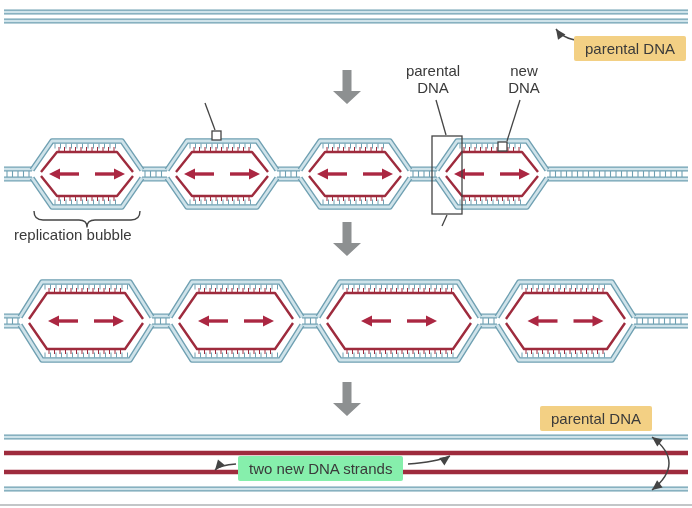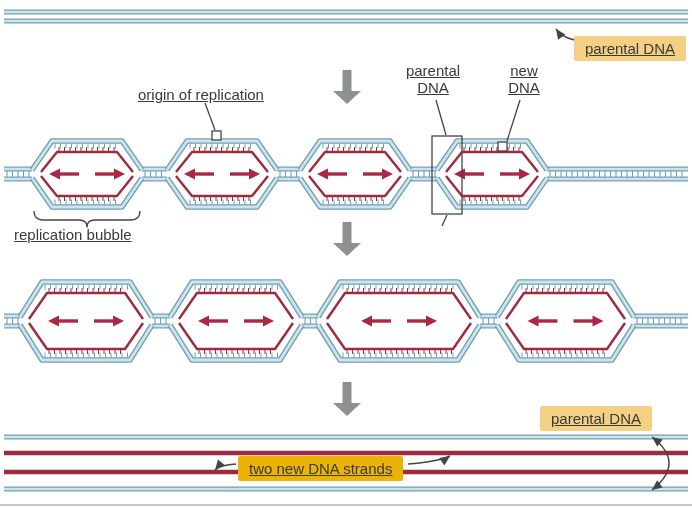--- a/index.html
+++ b/index.html
@@ -1,19 +1,19 @@
 <!DOCTYPE html>
 <html><head>
 <meta charset="utf-8">
 <style>
   html,body{margin:0;padding:0;background:#fff;}
   #stage{position:relative;width:692px;height:508px;background:#ffffff;overflow:hidden;
          font-family:"Liberation Sans",sans-serif;}
   #dna-svg{position:absolute;left:0;top:0;}
-  .lbl{position:absolute;font-size:15px;color:#3a3a3a;white-space:nowrap;line-height:17px;text-decoration:underline;}
+  .lbl{position:absolute;font-size:15px;color:#3a3a3a;white-space:nowrap;line-height:17px;}
   .two-line{white-space:normal;text-align:center;}
   .tag{padding:4px 11px;border-radius:2px;}
 </style>
 </head>
 <body style="color: rgb(58, 58, 58);">
 
 <div id="stage">
   <svg id="dna-svg" width="692" height="508" viewBox="0 0 692 508">
       <line x1="4" y1="12" x2="688" y2="12" stroke="#6fa0b2" stroke-width="5"></line>
       <line x1="4" y1="12" x2="688" y2="12" stroke="#cfe3ea" stroke-width="2.6"></line>
@@ -675,25 +675,24 @@
       <path d="M 236 464 Q 220 465 215 470" stroke="#444444" stroke-width="1.5" fill="none" stroke-linejoin="round"></path>
       <polygon points="0,0 -10,4.5 -10,-4.5" fill="#444444" transform="translate(215,470) rotate(130)"></polygon>
       <path d="M 652 437 Q 686 463 652 490" stroke="#444444" stroke-width="1.5" fill="none" stroke-linejoin="round"></path>
       <polygon points="0,0 -10,4.5 -10,-4.5" fill="#444444" transform="translate(652,437) rotate(-143)"></polygon>
       <polygon points="0,0 -10,4.5 -10,-4.5" fill="#444444" transform="translate(652,490) rotate(142)"></polygon>
       <rect x="0" y="504" width="692" height="2" fill="#c3c6c8"></rect>
     </svg>
 
   <div class="lbl tag" style="left: 574px; top: 36px; background: rgb(243, 208, 132);">parental DNA</div>
 
-  <div class="lbl" style="left:138px;top:86px">origin of replication</div>
 
   <div class="lbl two-line" style="left:397px;top:62px;width:72px">parental DNA</div>
 
   <div class="lbl two-line" style="left:498px;top:62px;width:52px">new DNA</div>
 
   <div class="lbl" style="left:14px;top:226px">replication bubble</div>
 
 
-  <div class="lbl tag" style="left: 238px; top: 456px; background: #eab308;">two new DNA strands</div>
+  <div class="lbl tag" style="left: 238px; top: 456px; background: #86efac;">two new DNA strands</div>
 
   <div class="lbl tag" style="left: 540px; top: 406px; background: rgb(243, 208, 132);">parental DNA</div>
 </div>
 
 </body></html>

